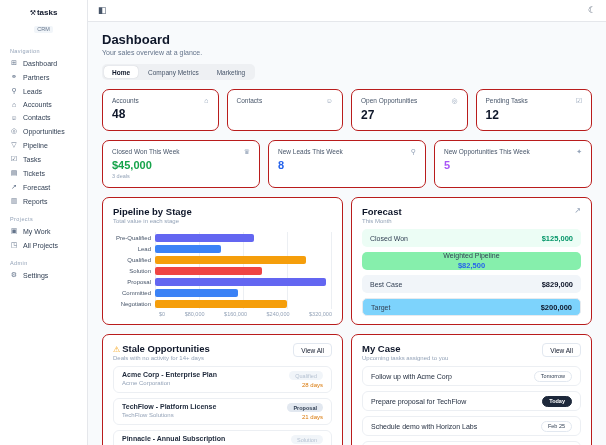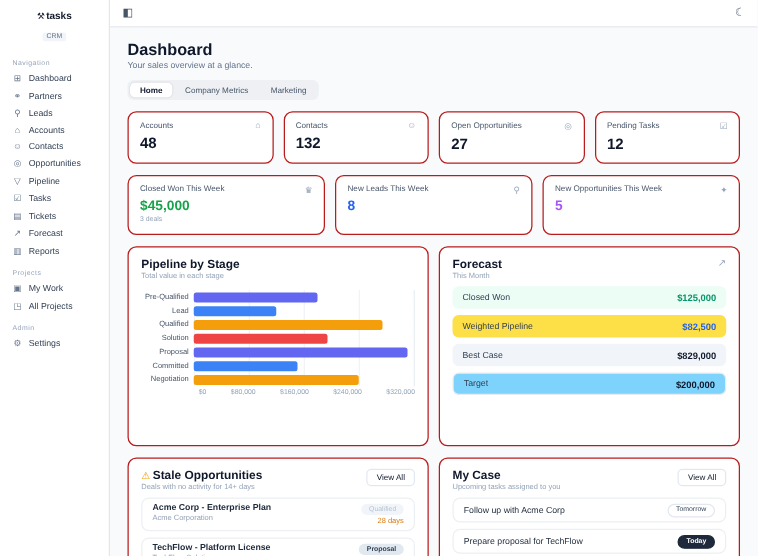--- a/index.html
+++ b/index.html
@@ -38,21 +38,21 @@
   .row { display:flex; gap:8px; margin-top:9px; }
   .card { background:#fff; border:1px solid #b91c1c; border-radius:7px; }
 
   .stat-card { flex:1; padding:7px 9px 8px; }
   .stat-top { display:flex; justify-content:space-between; align-items:flex-start; }
   .stat-label { font-size:6.5px; color:#475569; }
   .stat-ico { font-size:7px; color:#94a3b8; }
   .stat-value { font-size:12px; font-weight:bold; margin-top:3px; }
   .stat-sub { font-size:5.5px; color:#94a3b8; margin-top:2px; }
 
-  .panel { flex:1; padding:8px 10px; height:160px; overflow:hidden; }
+  .panel { flex:1; padding:8px 10px; height:128px; overflow:hidden; }
   .panel-bottom { height:128px; }
   .panel-head { display:flex; justify-content:space-between; align-items:flex-start; }
   .panel-title { font-size:9.5px; font-weight:bold; }
   .panel-title .warn { color:#f59e0b; font-size:8px; margin-right:2px; }
   .panel-sub { font-size:6px; color:#94a3b8; margin-top:1px; }
   .head-ico { font-size:8px; color:#94a3b8; }
   .view-all { font-size:6.5px; color:#0f172a; background:#fff; border:1px solid #e2e8f0; border-radius:4px; padding:2.5px 7px; cursor:pointer; }
 
   
   .chart { margin-top:8px; }
@@ -60,21 +60,21 @@
   .chart-label { width:42px; flex-shrink:0; text-align:right; padding-right:4px; font-size:6px; color:#475569; }
   .chart-track { flex:1; position:relative; height:11px;
     background:linear-gradient(to right,#eceff3 1px,transparent 1px) 0 0/25% 100% repeat-x;
     border-right:1px solid #eceff3; }
   .chart-bar { position:absolute; left:0; top:1.5px; height:8px; border-radius:2px; }
   .chart-axis { display:flex; justify-content:space-between; margin-left:46px; margin-top:2px; font-size:5.5px; color:#94a3b8; }
 
   
   .f-row { display:flex; justify-content:space-between; align-items:center; height:18px; border-radius:5px; padding:0 8px; margin-top:5px; font-size:7px; color:#334155;text-align:center; }
   .f-green { background:#ecfdf5; } .f-green .f-value { color:#059669; }
-  .f-blue  { background:#fde047; } .f-blue  .f-value { color:#2563eb; }
+  .f-blue  { background:#86efac;flex-direction:column; } .f-blue  .f-value { color:#2563eb; }
   .f-gray  { background:#f1f5f9; } .f-gray  .f-value { color:#0f172a; }
   .f-white { background:#7dd3fc; border:1px solid #e7eaee; } .f-white .f-value { color:#0f172a; }
   .f-value { font-weight:bold; font-size:7.5px; }
 
   
   .s-item { display:flex; justify-content:space-between; border:1px solid #eceff3; border-radius:6px; padding:4px 8px; margin-top:5px; }
   .s-title { font-size:7px; font-weight:bold; color:#1e293b; }
   .s-company { font-size:6px; color:#94a3b8; margin-top:1.5px; }
   .s-right { display:flex; flex-direction:column; align-items:flex-end; }
   .badge { font-size:5.5px; padding:1.5px 6px; border-radius:6px; }
@@ -185,21 +185,20 @@
               <span class="stat-label">Accounts</span>
               <span class="stat-ico">⌂</span>
             </div>
           <div class="stat-value">48</div>
         </div>
         <div class="card stat-card">
           <div class="stat-top">
               <span class="stat-label">Contacts</span>
               <span class="stat-ico">☺</span>
             </div>
-          <div class="stat-value">132</div>
         </div>
         <div class="card stat-card">
           <div class="stat-top">
               <span class="stat-label">Open Opportunities</span>
               <span class="stat-ico">◎</span>
             </div>
           <div class="stat-value">27</div>
         </div>
         <div class="card stat-card">
           <div class="stat-top">

